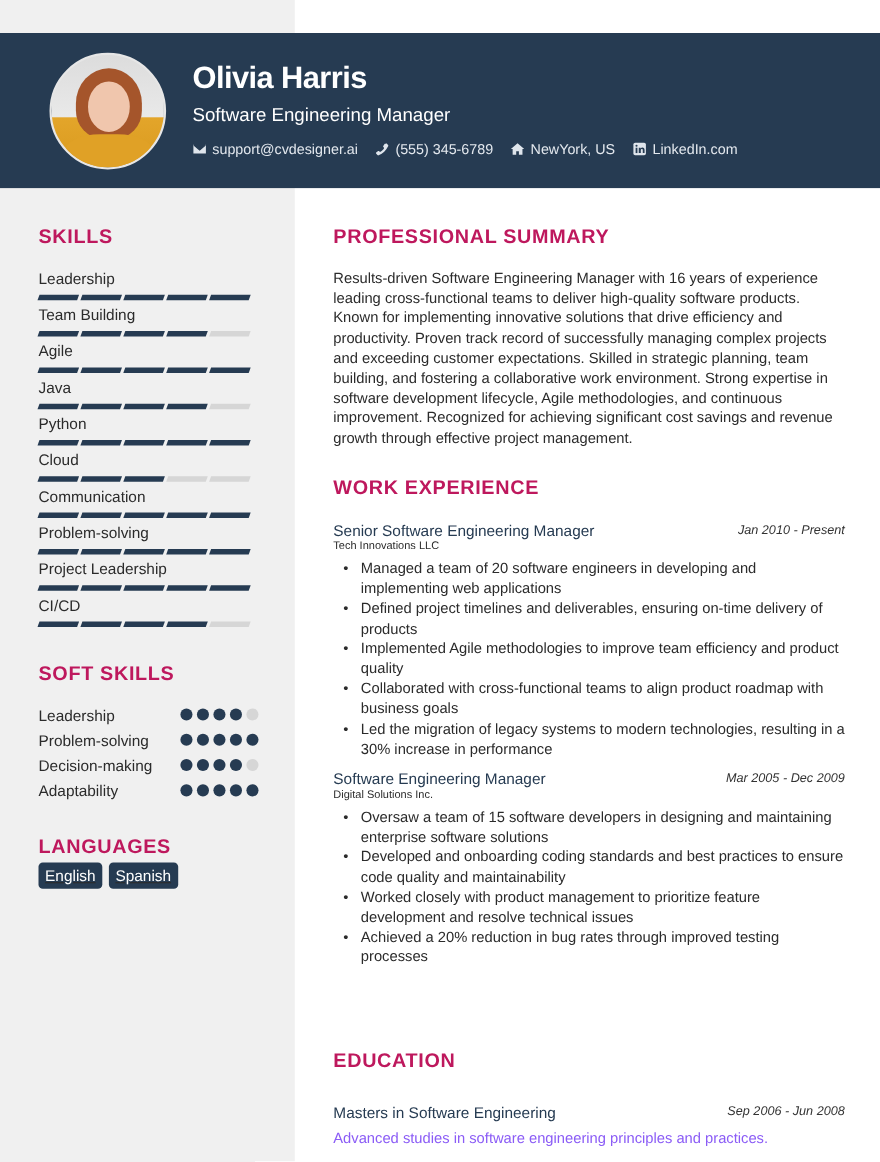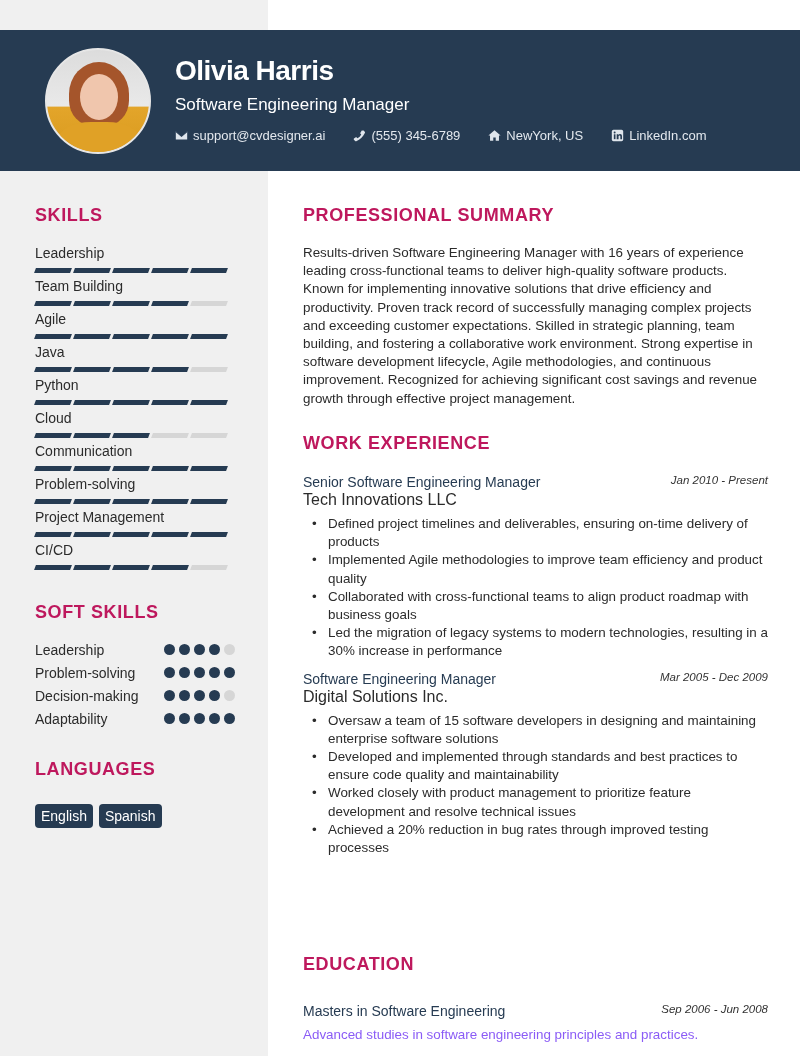--- a/index.html
+++ b/index.html
@@ -45,21 +45,21 @@
     position: absolute; left: 175px; top: 55px;
     font-size: 28px; font-weight: bold; color: #ffffff;
     letter-spacing: -0.5px;
   }
   .title {
     position: absolute; left: 175px; top: 95px;
     font-size: 17px; color: #ffffff;
   }
   .contacts {
     position: absolute; left: 175px; top: 128px;
-    display: flex; gap: 28px; font-size: 13px; color: #e3e8ee;
+    display: flex; gap: 16px; font-size: 13px; color: #e3e8ee;
   }
   .contact { display: flex; align-items: center; gap: 5px; }
   .contact svg { width: 13px; height: 13px; fill: #dfe5ec; }
 
   .side { position: absolute; left: 35px; width: 200px; }
   .sec-title {
     font-size: 18px; font-weight: bold; letter-spacing: 0.6px; color: #be185d;
   }
   .skill { height: 33px; }
   .skill-name { font-size: 14px; color: #2b2b2b; line-height: 18px; }
@@ -69,37 +69,37 @@
     transform: skewX(-20deg);
   }
   .seg.off { background: #d6d6d6; }
   .soft-row {
     display: flex; justify-content: space-between; align-items: center;
     height: 23px; font-size: 14px;
   }
   .dots { display: flex; gap: 4px; }
   .dot { width: 11px; height: 11px; border-radius: 50%; background: #263b52; }
   .dot.off { background: #d6d6d6; }
-  .langs { display: flex; gap: 6px; margin-top: 24px; }
+  .langs { display: flex; gap: 6px; margin-top: 4px; text-decoration: underline; }
   .lang {
     background: #263b52; color: #fff; font-size: 14px;
     padding: 4px 6px; border-radius: 4px;
   }
 
   .main { position: absolute; left: 303px; width: 465px; }
   .main .sec-title { font-size: 18px; }
   .summary {
     font-size: 13.4px; line-height: 18.2px; color: #2b2b2b; margin-top: 18px;
   }
   .job-head {
-    display: flex; justify-content: space-between; align-items: flex-start;
+    display: flex; justify-content: space-between; align-items: center;
   }
   .job-title { font-size: 14px; color: #263b52; }
   .job-date { font-size: 11.5px; font-style: italic; color: #333; }
-  .company { font-size: 16px; color: #2b2b2b; margin-top: 1px; }
+  .company { font-size: 10px; color: #2b2b2b; margin-top: 1px; }
   .bullets { list-style: none; margin-top: 6px; }
   .bullets li {
     position: relative; padding-left: 25px;
     font-size: 13.4px; line-height: 18.2px; color: #2b2b2b;
   }
   .bullets li::before {
     content: "•"; position: absolute; left: 9px; top: 0;
   }
   .edu-desc { font-size: 13.4px; color: #8b5cf6; margin-top: 8px; }
 </style>
@@ -227,21 +227,21 @@
         <div class="skill-name">Problem-solving</div>
         <div class="bar">
           <div class="seg"></div>
           <div class="seg"></div>
           <div class="seg"></div>
           <div class="seg"></div>
           <div class="seg"></div>
         </div>
       </div>
       <div class="skill">
-        <div class="skill-name">Project Management</div>
+        <div class="skill-name">Project Leadership</div>
         <div class="bar">
           <div class="seg"></div>
           <div class="seg"></div>
           <div class="seg"></div>
           <div class="seg"></div>
           <div class="seg"></div>
         </div>
       </div>
       <div class="skill">
         <div class="skill-name">CI/CD</div>
@@ -318,35 +318,36 @@
 <div class="main" style="top:433px;">
   <div class="sec-title">WORK EXPERIENCE</div>
   <div id="jobs-list" style="margin-top:20px;">
       <div>
         <div class="job-head">
           <span class="job-title">Senior Software Engineering Manager</span>
           <span class="job-date">Jan 2010 - Present</span>
         </div>
         <div class="company">Tech Innovations LLC</div>
         <ul class="bullets">
+          <li>Managed a team of 20 software engineers in developing and implementing web applications</li>
           <li>Defined project timelines and deliverables, ensuring on-time delivery of products</li>
           <li>Implemented Agile methodologies to improve team efficiency and product quality</li>
           <li>Collaborated with cross-functional teams to align product roadmap with business goals</li>
           <li>Led the migration of legacy systems to modern technologies, resulting in a 30% increase in performance</li>
         </ul>
       </div>
       <div style="margin-top: 10px;">
         <div class="job-head">
           <span class="job-title">Software Engineering Manager</span>
           <span class="job-date">Mar 2005 - Dec 2009</span>
         </div>
         <div class="company">Digital Solutions Inc.</div>
         <ul class="bullets">
           <li>Oversaw a team of 15 software developers in designing and maintaining enterprise software solutions</li>
-          <li>Developed and implemented through standards and best practices to ensure code quality and maintainability</li>
+          <li>Developed and onboarding coding standards and best practices to ensure code quality and maintainability</li>
           <li>Worked closely with product management to prioritize feature development and resolve technical issues</li>
           <li>Achieved a 20% reduction in bug rates through improved testing processes</li>
         </ul>
       </div>
     </div>
 </div>
 
 <div class="main" style="top:954px;">
   <div class="sec-title">EDUCATION</div>
   <div id="edu-list" style="margin-top:28px;">

